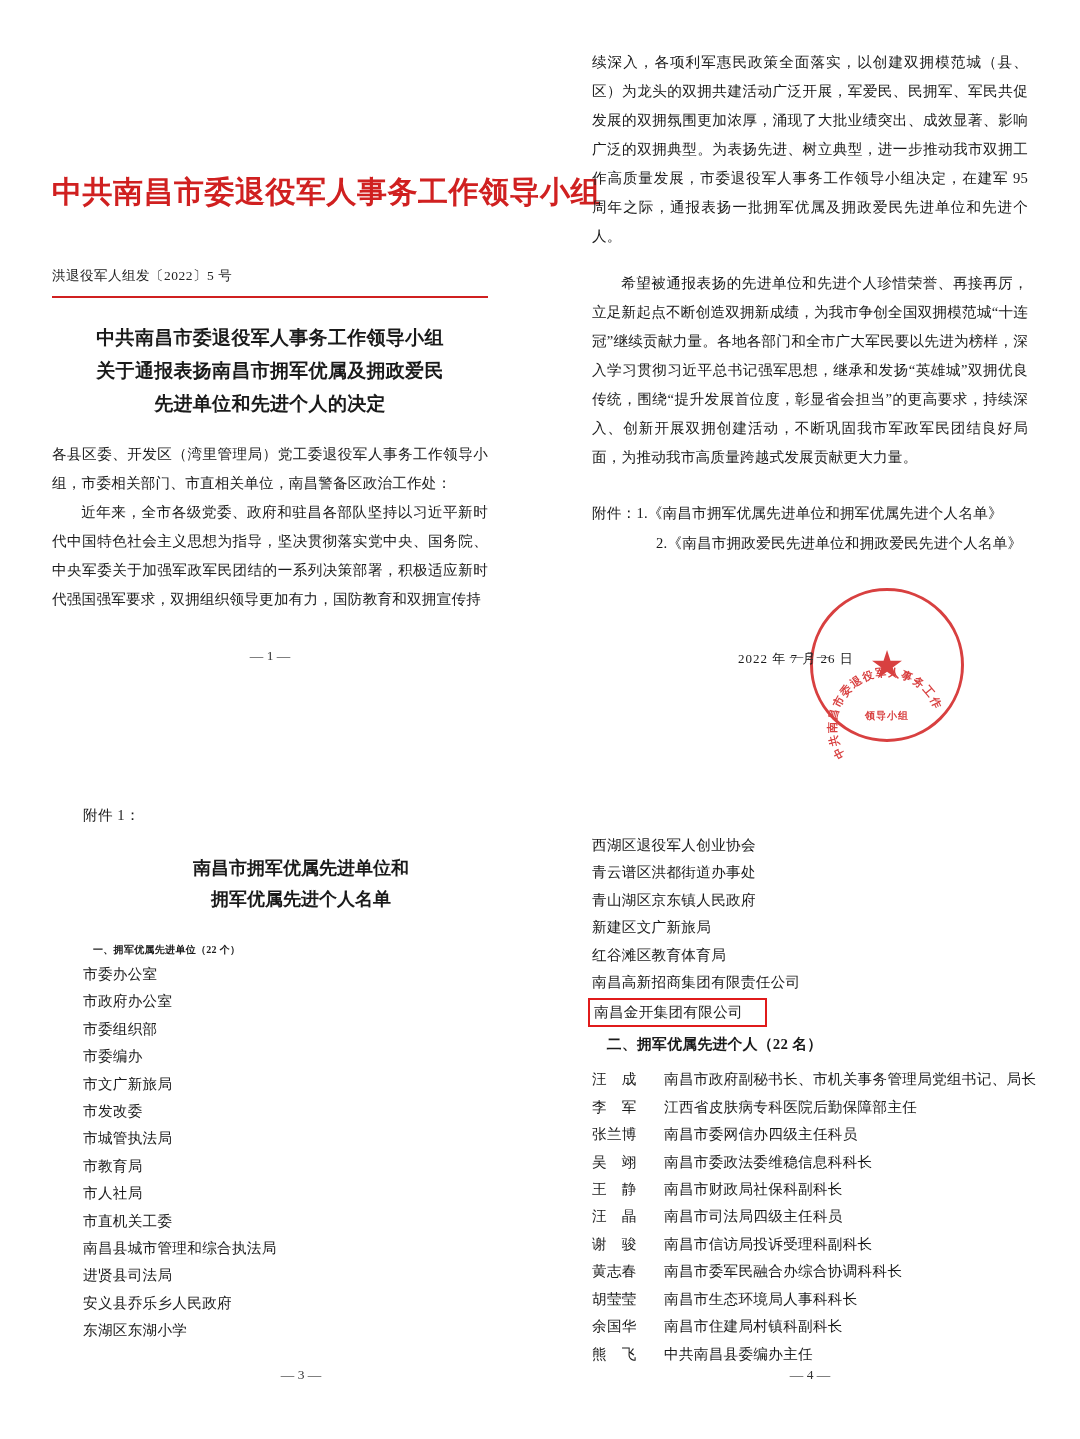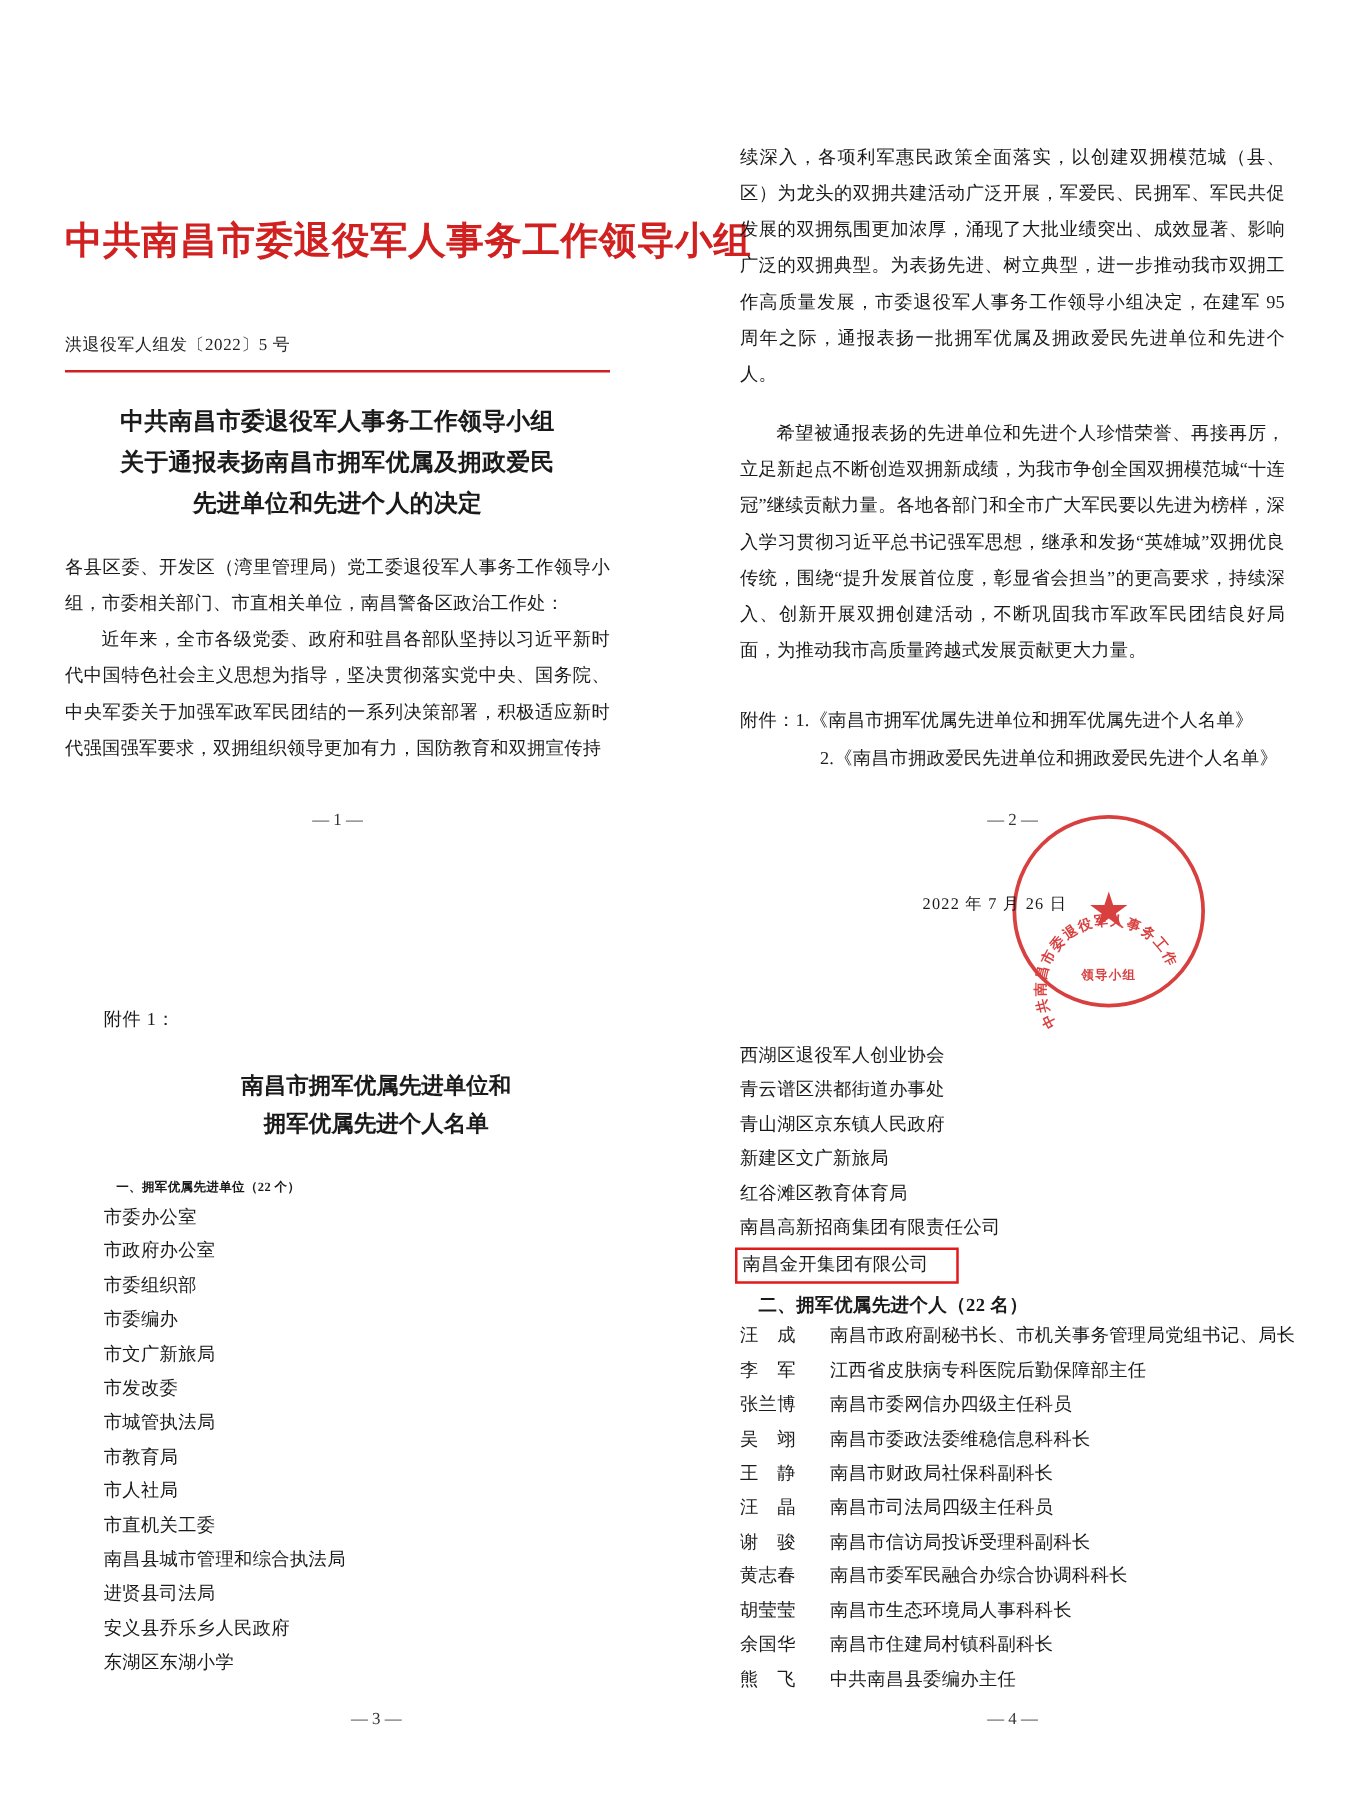--- a/index.html
+++ b/index.html
@@ -72,21 +72,21 @@
     bottom: 56px;
     left: 0;
     width: 100%;
     text-align: center;
     font-size: 13.5px;
     color: #333;
   }
   #page2 .page-num, #page4 .page-num { text-align: center; }
 
   
-  #page2 .body-text { margin-top: 112px; }
+  #page2 .body-text { margin-top: 48px; }
   .attach-list {
     font-size: 14.6px;
     line-height: 30px;
     margin-top: 26px;
     letter-spacing: 0.2px;
   }
   .attach-list .row { white-space: nowrap; }
   .attach-list .lbl { display: inline-block; }
   .attach-list .ind { display: inline-block; width: 64px; }
   .sign-area {
@@ -182,21 +182,21 @@
     display: inline-block;
     border: 2px solid #e01b1b;
     padding: 1px 22px 2px 4px;
     margin: 2px 0 2px -4px;
     line-height: 22px;
   }
   .person-list {
     font-size: 14.6px;
     line-height: 27.4px;
     letter-spacing: 0.3px;
-    margin-top: 2px;
+    margin-top: 12px;
   }
   .person-list .prow { white-space: nowrap; }
   .person-list .pname {
     display: inline-block;
     width: 72px;
   }
   .sub-head {
     font-weight: bold;
     font-size: 14.8px;
     text-indent: 1em;

